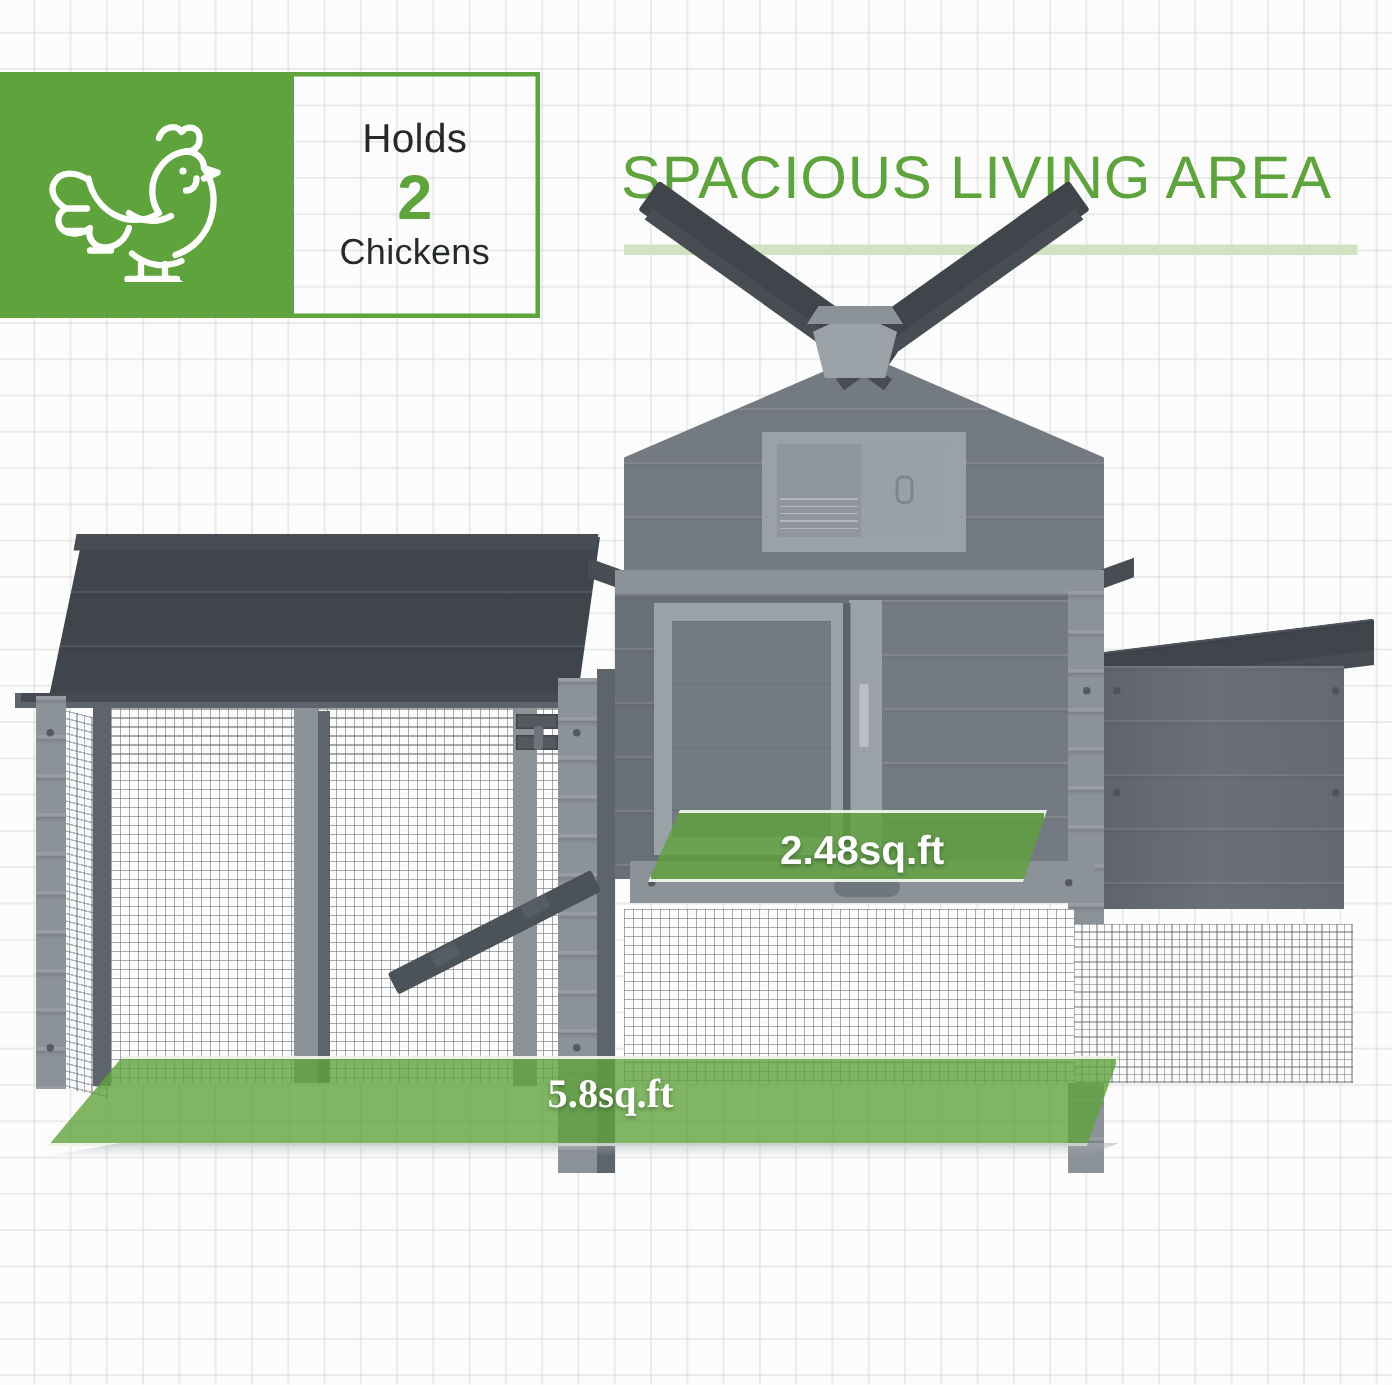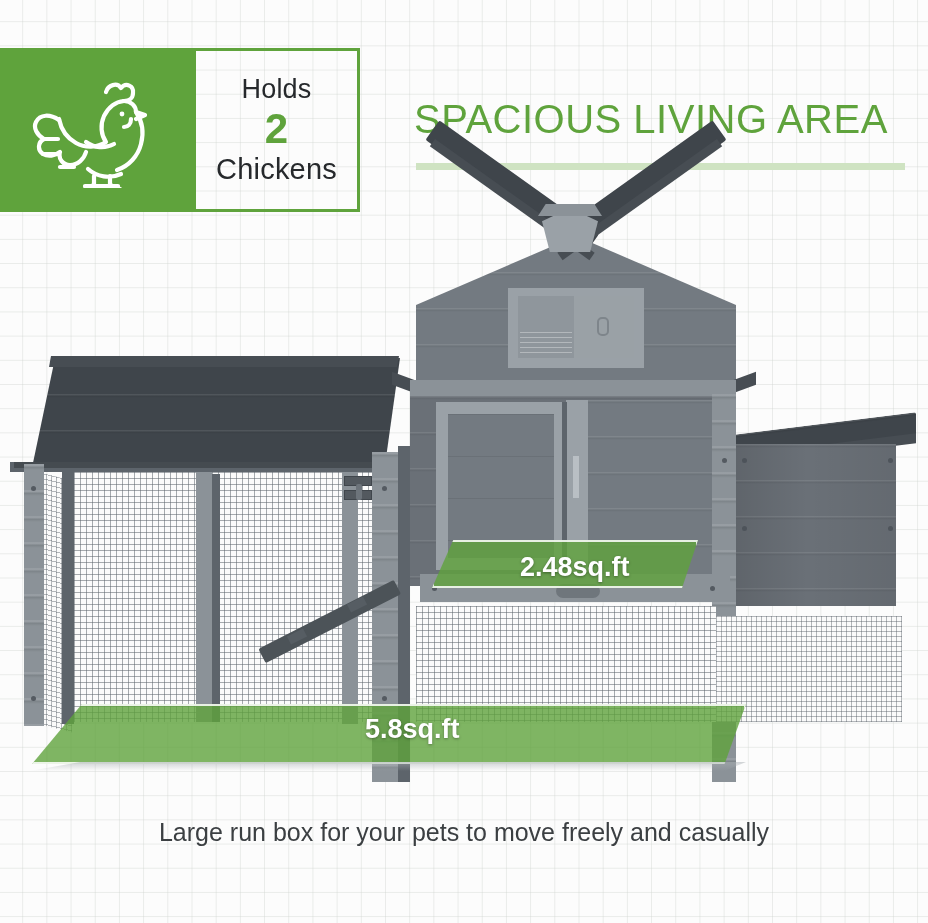--- a/index.html
+++ b/index.html
@@ -29,21 +29,21 @@
   }
   .badge-text{
     width:164px;height:164px;box-sizing:border-box;
     border:3px solid #5fa33c;border-left:none;
     display:flex;flex-direction:column;
     align-items:center;justify-content:center;
     background:transparent;
   }
   .badge-holds{font-size:27px;color:#26292c;line-height:1.08;letter-spacing:.2px;font-weight:400;}
   .badge-num{font-size:42px;color:#5fa33c;font-weight:700;line-height:1.18;}
-  .badge-chick{font-size:29px;color:#26292c;line-height:1.08;letter-spacing:.2px;font-weight:400;}
+  .badge-chick{font-size:24px;color:#26292c;line-height:1.08;letter-spacing:.2px;font-weight:400;}
 
   
   .headline{
     position:absolute;left:414px;top:97px;
     font-size:40px;letter-spacing:.5px;color:#5fa33c;
     font-weight:400;white-space:nowrap;
   }
   .headrule{
     position:absolute;left:416px;top:163px;width:489px;height:7px;
     background:#cfe3c2;
@@ -260,21 +260,20 @@
 
     <div class="pc mesh" style="left:416px;top:410px;width:300px;height:116px;"></div>
     <div class="pc mesh-fine" style="left:716px;top:420px;width:186px;height:106px;"></div>
 
     <div class="pc greenfloor" style="left:432px;top:344px;width:266px;height:48px;
                 clip-path:polygon(8% 0%, 100% 0%, 94% 100%, 0% 100%);"></div>
     <div class="meas-label" style="left:520px;top:356px;">2.48sq.ft</div>
 
     <div class="pc greenfloor" style="left:32px;top:508px;width:714px;height:60px;
                 clip-path:polygon(7% 0%, 100% 0%, 97% 100%, 0% 100%);"></div>
-    <div class="meas-label" style="left:365px;top:518px;">5.8sq.ft</div>
+    <div class="meas-label" style="left:365px;top:518px;font-family:Liberation Serif, serif;">5.8sq.ft</div>
 
     <div class="pc" style="left:30px;top:566px;width:716px;height:9px;
                 background:linear-gradient(to bottom, rgba(170,176,180,.55), rgba(255,255,255,0));
                 clip-path:polygon(7% 0%, 100% 0%, 97% 100%, 0% 100%);"></div>
   </div>
 
-  <div class="caption">Large run box for your pets to move freely and casually</div>
 </div>
 
 </body></html>

